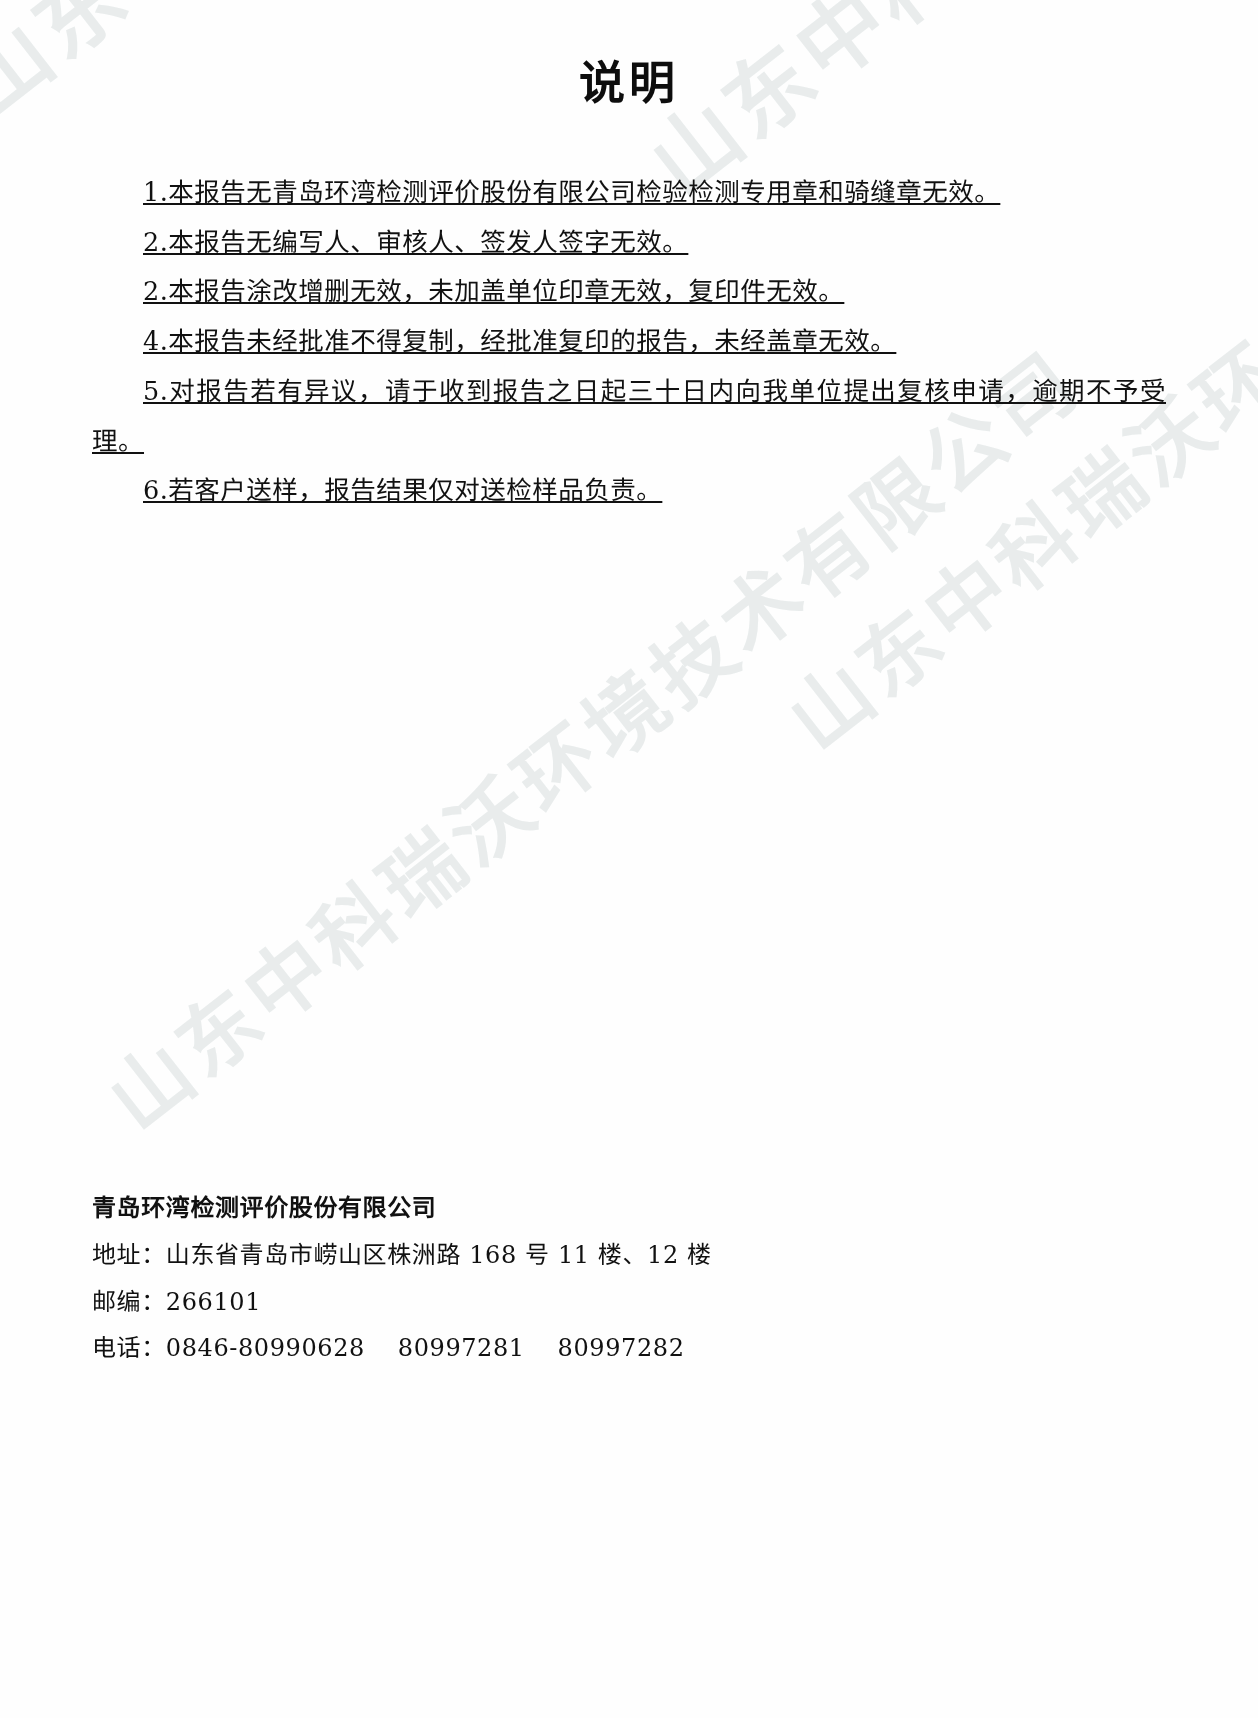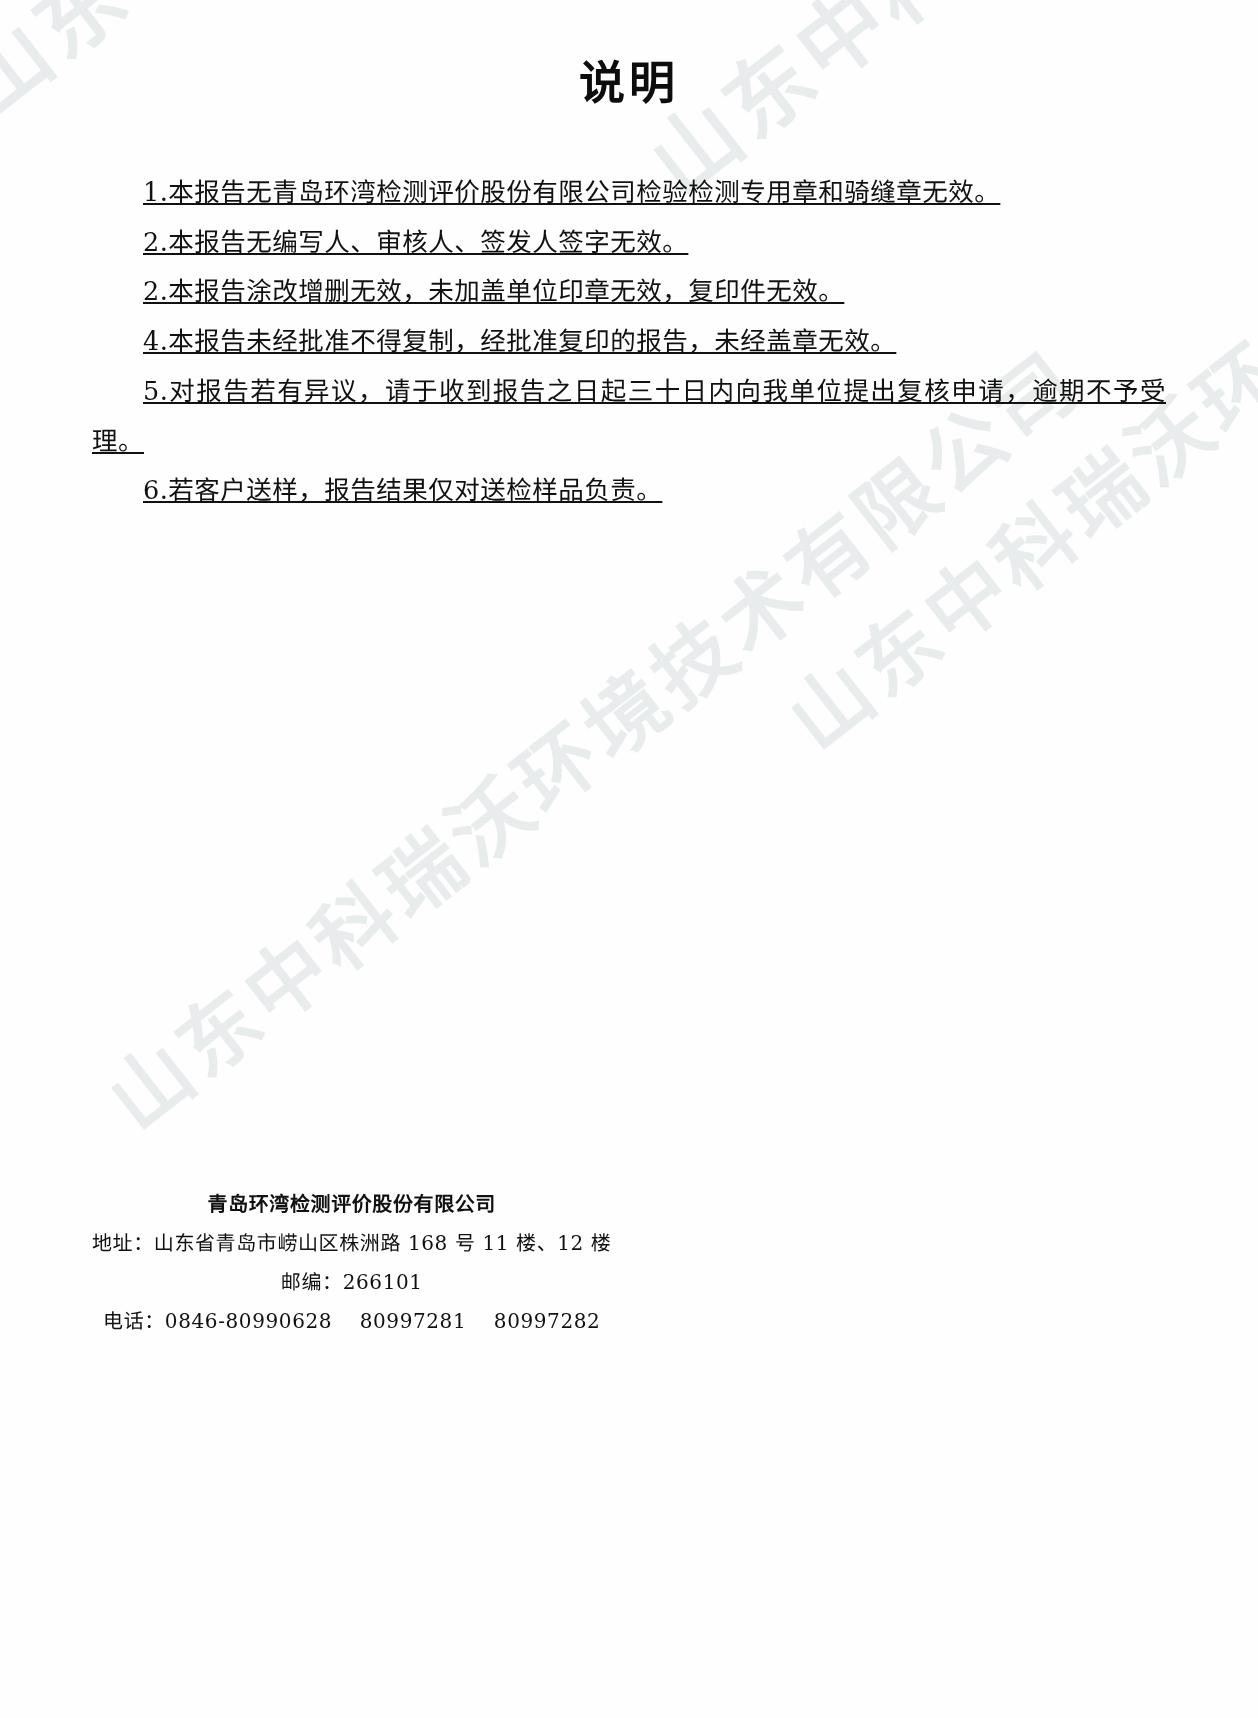--- a/index.html
+++ b/index.html
@@ -70,26 +70,25 @@
     letter-spacing: 0.5px;
   }
 
   .footer {
     position: absolute;
     left: 92px;
     top: 1185px;
     z-index: 2;
   }
   .footer .line {
-    font-size: 20px;
+    font-size: 24px;
     line-height: 1.95;
     color: #111;
     letter-spacing: 0.6px;
     white-space: pre;
-    text-align: center;
   }
   .footer .line.org {
     font-weight: 600;
   }
 </style>
 </head>
 <body>
 
 <div class="page">
 

